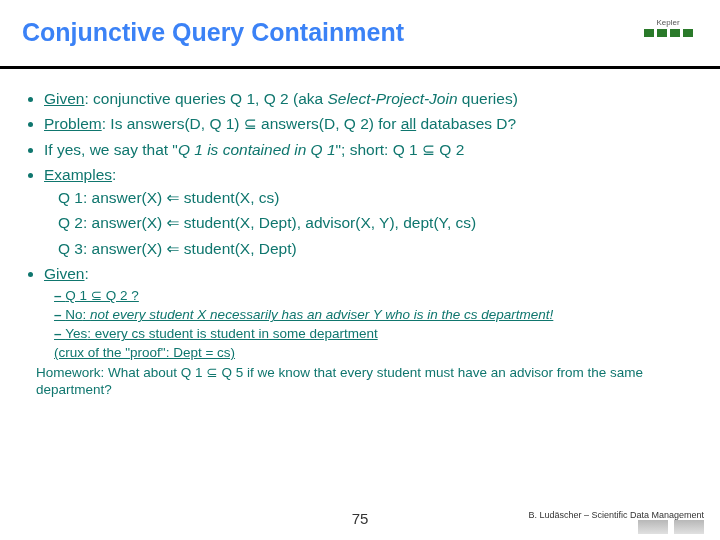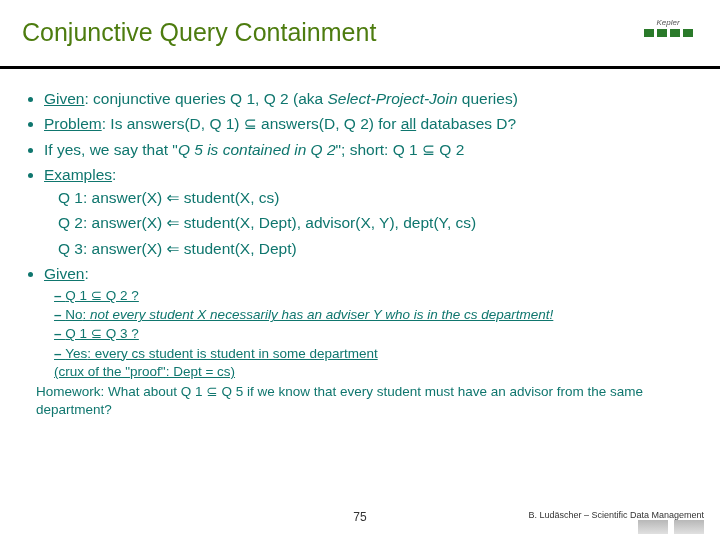--- a/index.html
+++ b/index.html
@@ -13,32 +13,32 @@
   }
   .header {
     padding: 18px 22px 8px 22px;
     border-bottom: 3px solid #000;
     display: flex;
     justify-content: space-between;
     align-items: flex-start;
   }
   .title {
     font-size: 25px;
-    font-weight: normal;
-    color: #4d7c0f;
+    font-weight: bold;
+    color: #3b82f6;
   }
   .logo {
     width: 60px;
     height: 40px;
     display: flex;
     flex-direction: column;
     align-items: center;
     font-size: 8px;
   }
-  .logo-top { color: #555; font-style: italic; }
+  .logo-top { color: #555; }
   .logo-boxes { display: flex; flex-wrap: wrap; gap: 3px; margin-top: 2px;}
   .lb { width: 10px; height: 8px; background: #2a7a2a; }
   .content {
     padding: 18px 22px 0 22px;
     font-size: 15.5px;
     line-height: 1.5;
     color: #0f766e;
   }
   ul.main { list-style: disc; padding-left: 22px; }
   ul.main > li { margin-bottom: 2px; }
@@ -60,21 +60,21 @@
     justify-content: space-between;
     align-items: flex-end;
     font-size: 9px;
     color: #333;
     flex-direction: column;
   }
   .footer-center {
     position: absolute;
     left: 50%;
     transform: translateX(-50%);
-    font-size: 12px;
+    font-size: 15px;
   }
   .footer-right {
     display: flex;
     gap: 6px;
     align-items: flex-end;
   }
   .flogo { width: 30px; height: 14px; background: linear-gradient(#888,#ccc); opacity:.6;}
 </style>
 </head>
 <body>
@@ -94,40 +94,39 @@
 
 <div class="content">
   <ul class="main">
     <li>
       <span class="under">Given</span><span>: conjunctive queries Q 1, Q 2 (aka </span><span class="em">Select-Project-Join</span><span> queries)</span>
     </li>
     <li>
       <span class="under">Problem</span><span>: Is answers(D, Q 1) ⊆ answers(D, Q 2) for </span><span class="under">all</span><span> databases D?</span>
     </li>
     <li>
-      <span>If yes, we say that "</span><span class="em">Q 5 is contained in Q 2</span><span>"; short: Q 1 ⊆ Q 2</span>
+      <span>If yes, we say that "</span><span class="em">Q 1 is contained in Q 1</span><span>"; short: Q 1 ⊆ Q 2</span>
     </li>
     <li>
       <span class="under">Examples</span><span>:</span>
       <div class="sub-indent">
         <div>Q 1: answer(X) ⇐ student(X, cs)</div>
         <div>Q 2: answer(X) ⇐ student(X, Dept), advisor(X, Y), dept(Y, cs)</div>
         <div>Q 3: answer(X) ⇐ student(X, Dept)</div>
       </div>
     </li>
     <li>
       <span class="under">Given</span><span>:</span>
     </li>
   </ul>
   <ul class="dash">
     <li>Q 1 ⊆ Q 2 ?</li>
     <li>
       <span class="under">No</span><span>: </span><span class="em">not every student X necessarily has an adviser Y who is in the cs department!</span>
     </li>
-    <li>Q 1 ⊆ Q 3 ?</li>
     <li>
       <span class="under">Yes</span><span>: every cs student is student in some department</span><br>
       <span>(crux of the "proof": Dept = cs)</span>
     </li>
   </ul>
   <div class="homework">Homework: What about Q 1 ⊆ Q 5 if we know that every student must have an advisor from the same department?</div>
 </div>
 
 <div class="footer">
   <span>B. Ludäscher – Scientific Data Management</span>

